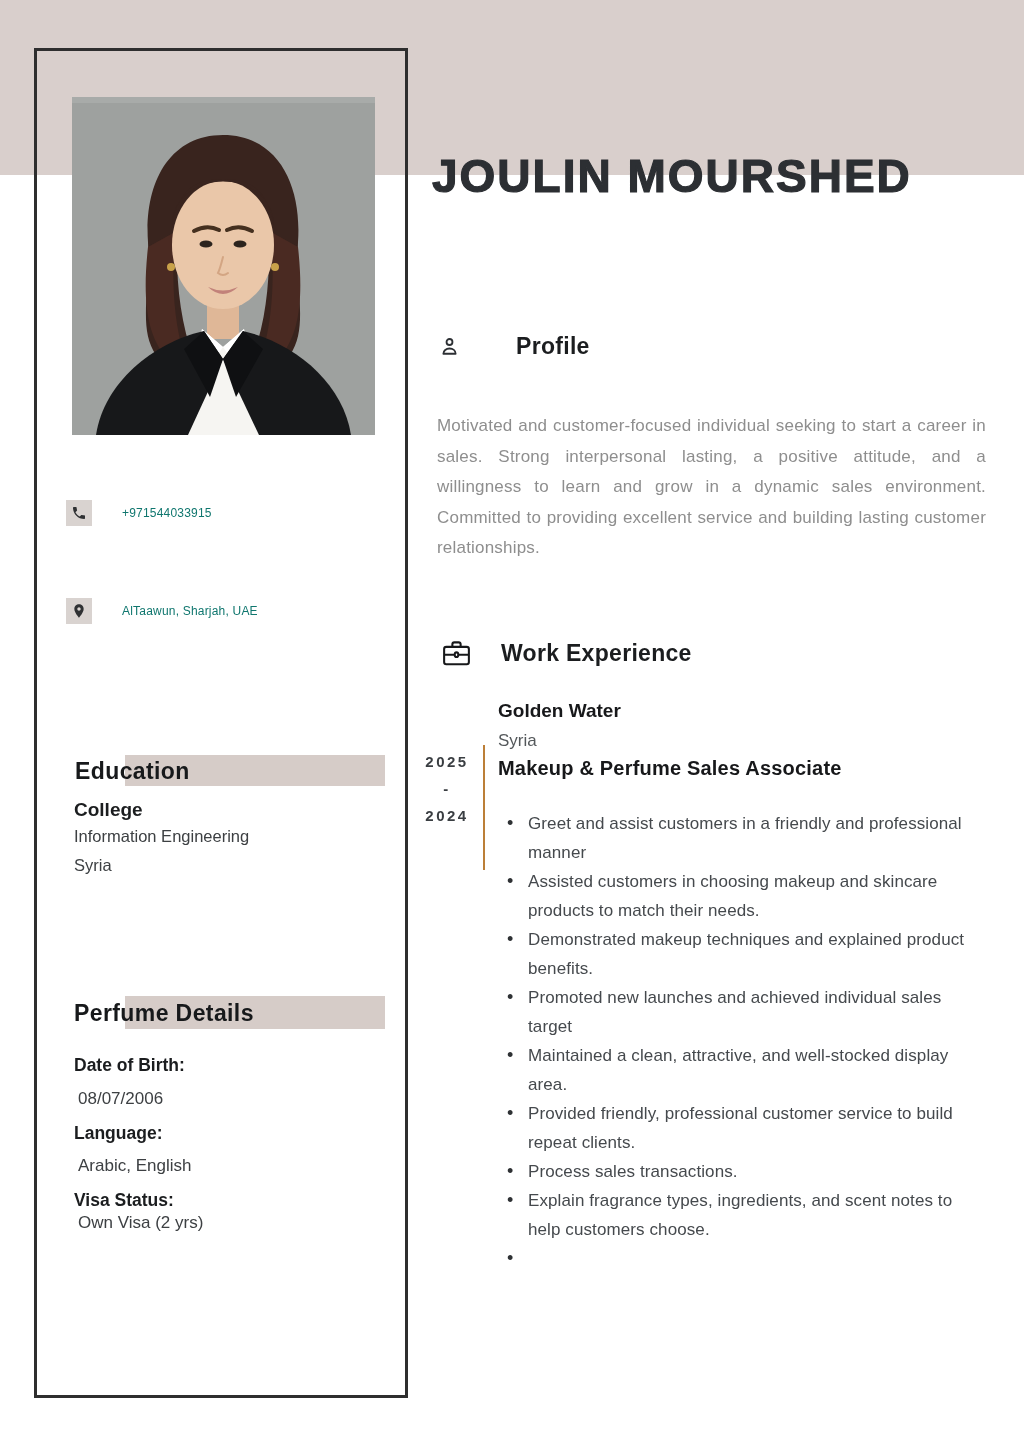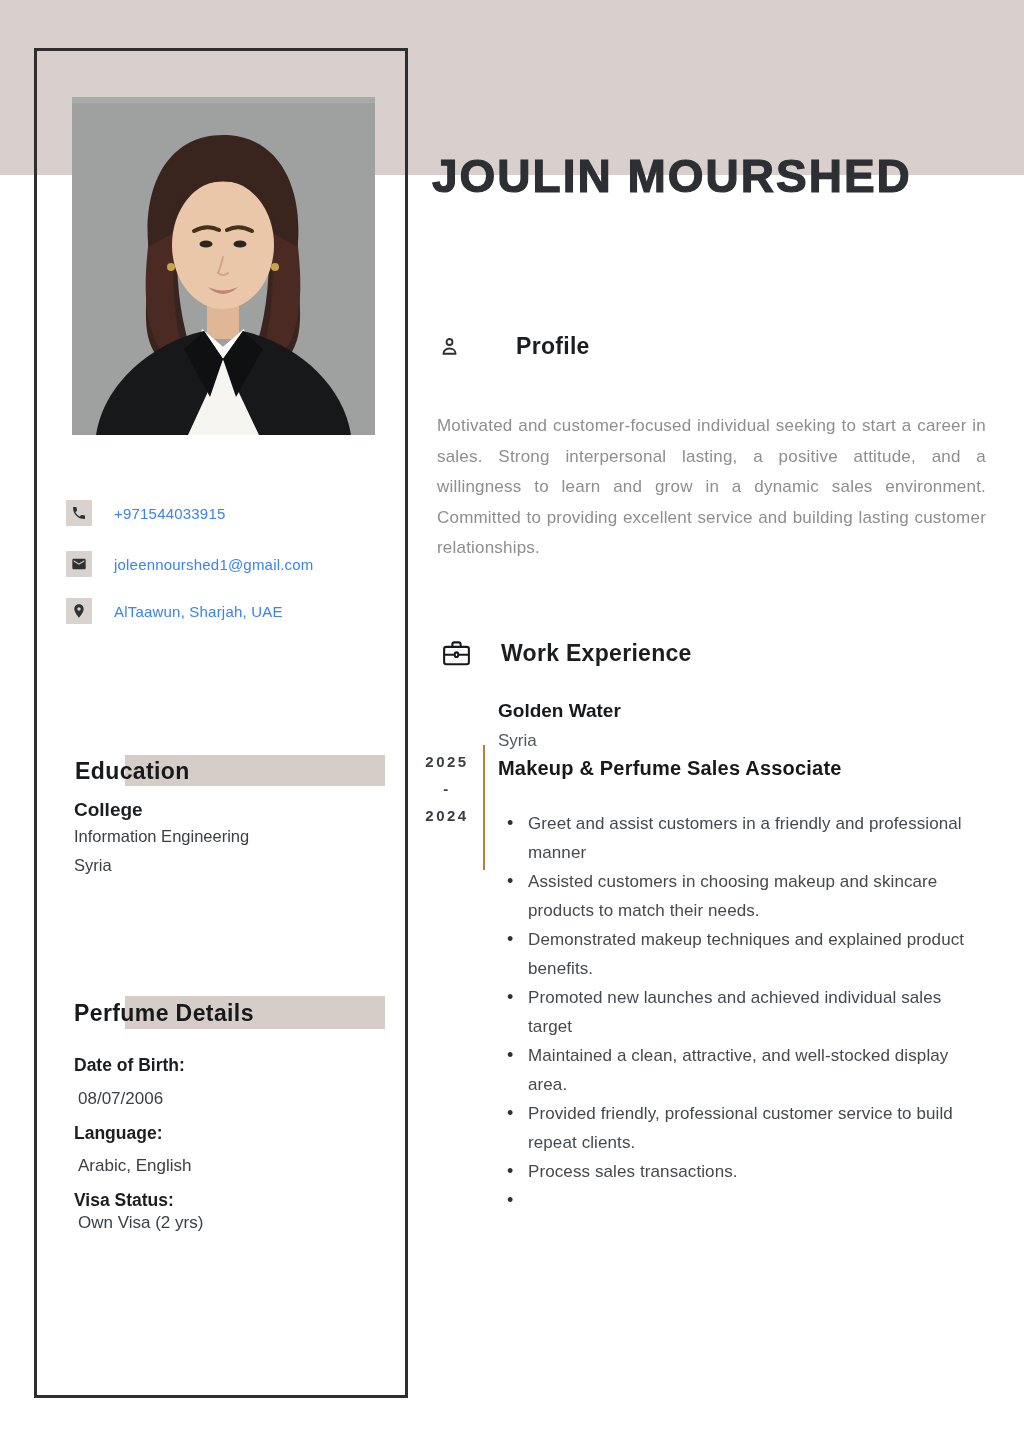--- a/index.html
+++ b/index.html
@@ -15,21 +15,21 @@
   .frame { left:34px; top:48px; width:374px; height:1350px; border:3px solid #2e2e2e; background:transparent; }
 
   
   .photo { left:72px; top:97px; width:303px; height:338px; overflow:hidden; }
   .photo svg { display:block; }
 
   
   .contact-row { position:absolute; left:66px; display:flex; align-items:center; }
   .cicon { width:26px; height:26px; background:#d9d3d0; display:flex; align-items:center; justify-content:center; flex:0 0 26px; }
   .cicon svg { width:16px; height:16px; }
-  .ctext { margin-left:22px; font-size:15px; color:#3b82f6; letter-spacing:.2px; white-space:nowrap; }
+  .ctext { margin-left:30px; font-size:12px; color:#0f766e; letter-spacing:.2px; white-space:nowrap; }
 
   
   .hl { background:#d6ccc8; }
   .hl-edu { left:125px; top:755px; width:260px; height:31px; }
   .hl-per { left:125px; top:996px; width:260px; height:33px; }
   .side-h { font-size:23px; font-weight:bold; color:#17191b; letter-spacing:.4px; }
   .edu-h { left:75px; top:758px; }
   .per-h { left:74px; top:1000px; }
   .edu-degree { left:74px; top:799px; font-size:19px; font-weight:bold; color:#1b1d1f; }
   .edu-field  { left:74px; top:827px; font-size:16.5px; color:#3d4043; }
@@ -106,28 +106,20 @@
   </div>
 
   <div class="contact-row" style="top:500px;">
     <span class="cicon">
       <svg viewBox="0 0 24 24" fill="#2f3133">
           <path d="M6.62 10.79c1.44 2.83 3.76 5.14 6.59 6.59l2.2-2.21c.27-.27.67-.36 1.02-.24 1.12.37 2.33.57 3.57.57.55 0 1 .45 1 1V20c0 .55-.45 1-1 1-9.39 0-17-7.61-17-17 0-.55.45-1 1-1h3.5c.55 0 1 .45 1 1 0 1.25.2 2.45.57 3.57.11.35.03.74-.25 1.02l-2.2 2.2z"></path>
         </svg>
     </span>
     <span class="ctext">+971544033915</span>
   </div>
-  <div class="contact-row" style="top:551px;">
-    <span class="cicon">
-      <svg viewBox="0 0 24 24" fill="#2f3133">
-          <path d="M20 4H4c-1.1 0-2 .9-2 2v12c0 1.1.9 2 2 2h16c1.1 0 2-.9 2-2V6c0-1.1-.9-2-2-2zm0 4.2l-8 5-8-5V6.2l8 5 8-5v2z"></path>
-        </svg>
-    </span>
-    <span class="ctext">joleennourshed1@gmail.com</span>
-  </div>
   <div class="contact-row" style="top:598px;">
     <span class="cicon">
       <svg viewBox="0 0 24 24" fill="#2f3133">
           <path d="M12 2C8.13 2 5 5.13 5 9c0 5.25 7 13 7 13s7-7.75 7-13c0-3.87-3.13-7-7-7zm0 9.5c-1.38 0-2.5-1.12-2.5-2.5s1.12-2.5 2.5-2.5 2.5 1.12 2.5 2.5-1.12 2.5-2.5 2.5z"></path>
         </svg>
     </span>
     <span class="ctext">AlTaawun, Sharjah, UAE</span>
   </div>
 
   <div class="abs hl hl-edu"></div>
@@ -184,16 +176,17 @@
   <div class="abs role">Makeup &amp; Perfume Sales Associate</div>
 
   <ul class="abs bullets">
     <li>Greet and assist customers in a friendly and professional manner</li>
     <li>Assisted customers in choosing makeup and skincare products to match their needs.</li>
     <li>Demonstrated makeup techniques and explained product benefits.</li>
     <li>Promoted new launches and achieved individual sales target</li>
     <li>Maintained a clean, attractive, and well-stocked display area.</li>
     <li>Provided friendly, professional customer service to build repeat clients.</li>
     <li>Process sales transactions.</li>
+    <li>Explain fragrance types, ingredients, and scent notes to help customers choose.</li>
     <li></li>
   </ul>
 
 </div>
 
 </body></html>

